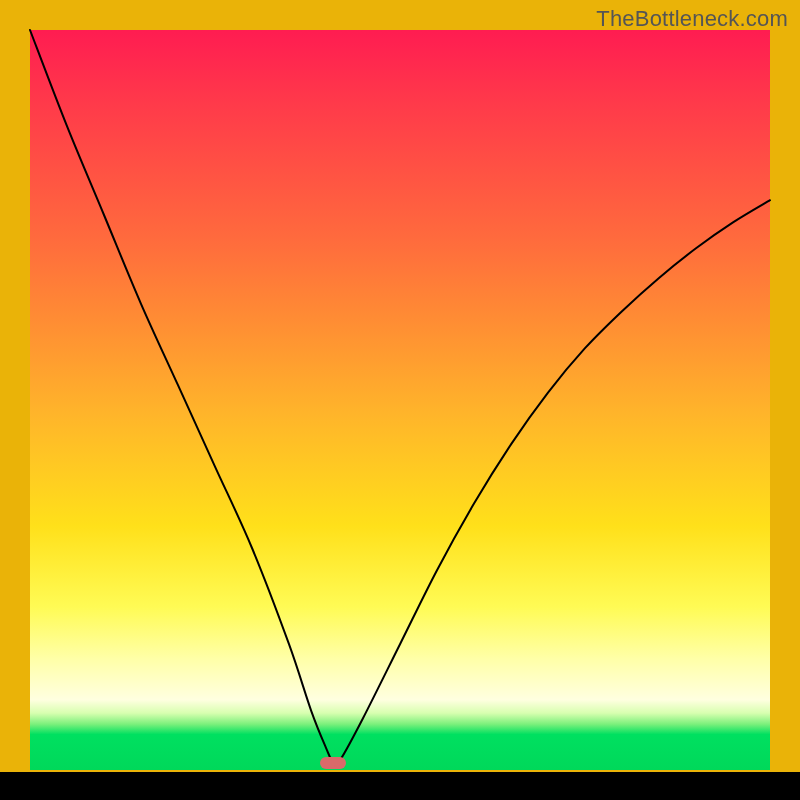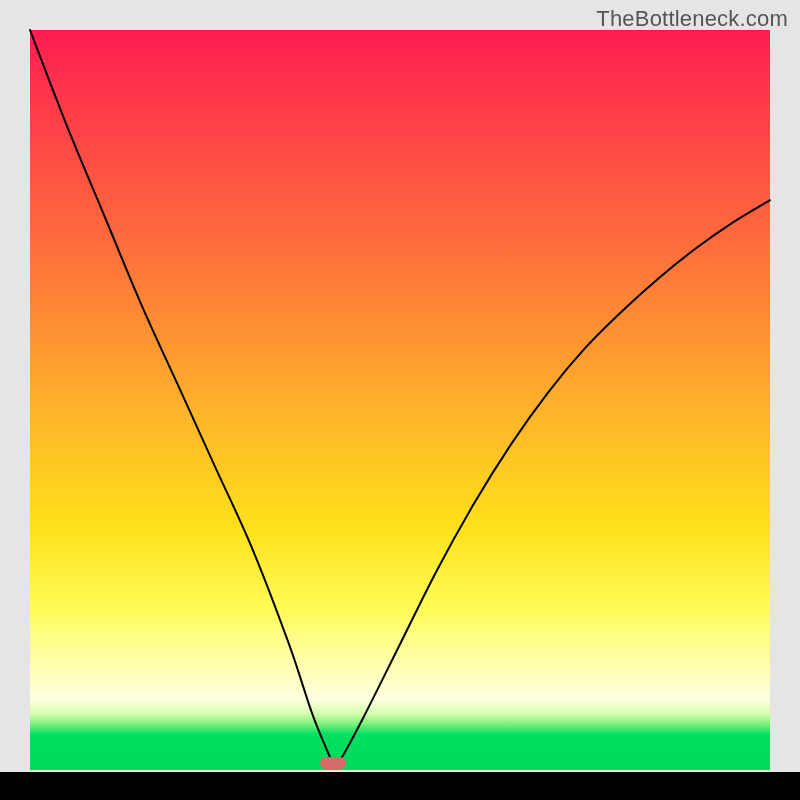--- a/index.html
+++ b/index.html
@@ -8,21 +8,21 @@
     width: 800px;
     height: 800px;
     overflow: hidden;
     background: #000;
     font-family: Arial, Helvetica, sans-serif;
   }
   .frame {
     position: relative;
     width: 800px;
     height: 772px;
-    background: #e5e5e5;
+    background: #eab308;
   }
   .plot-area {
     position: absolute;
     left: 30px;
     top: 30px;
     width: 740px;
     height: 740px;
     
     background: linear-gradient(
       to bottom,

